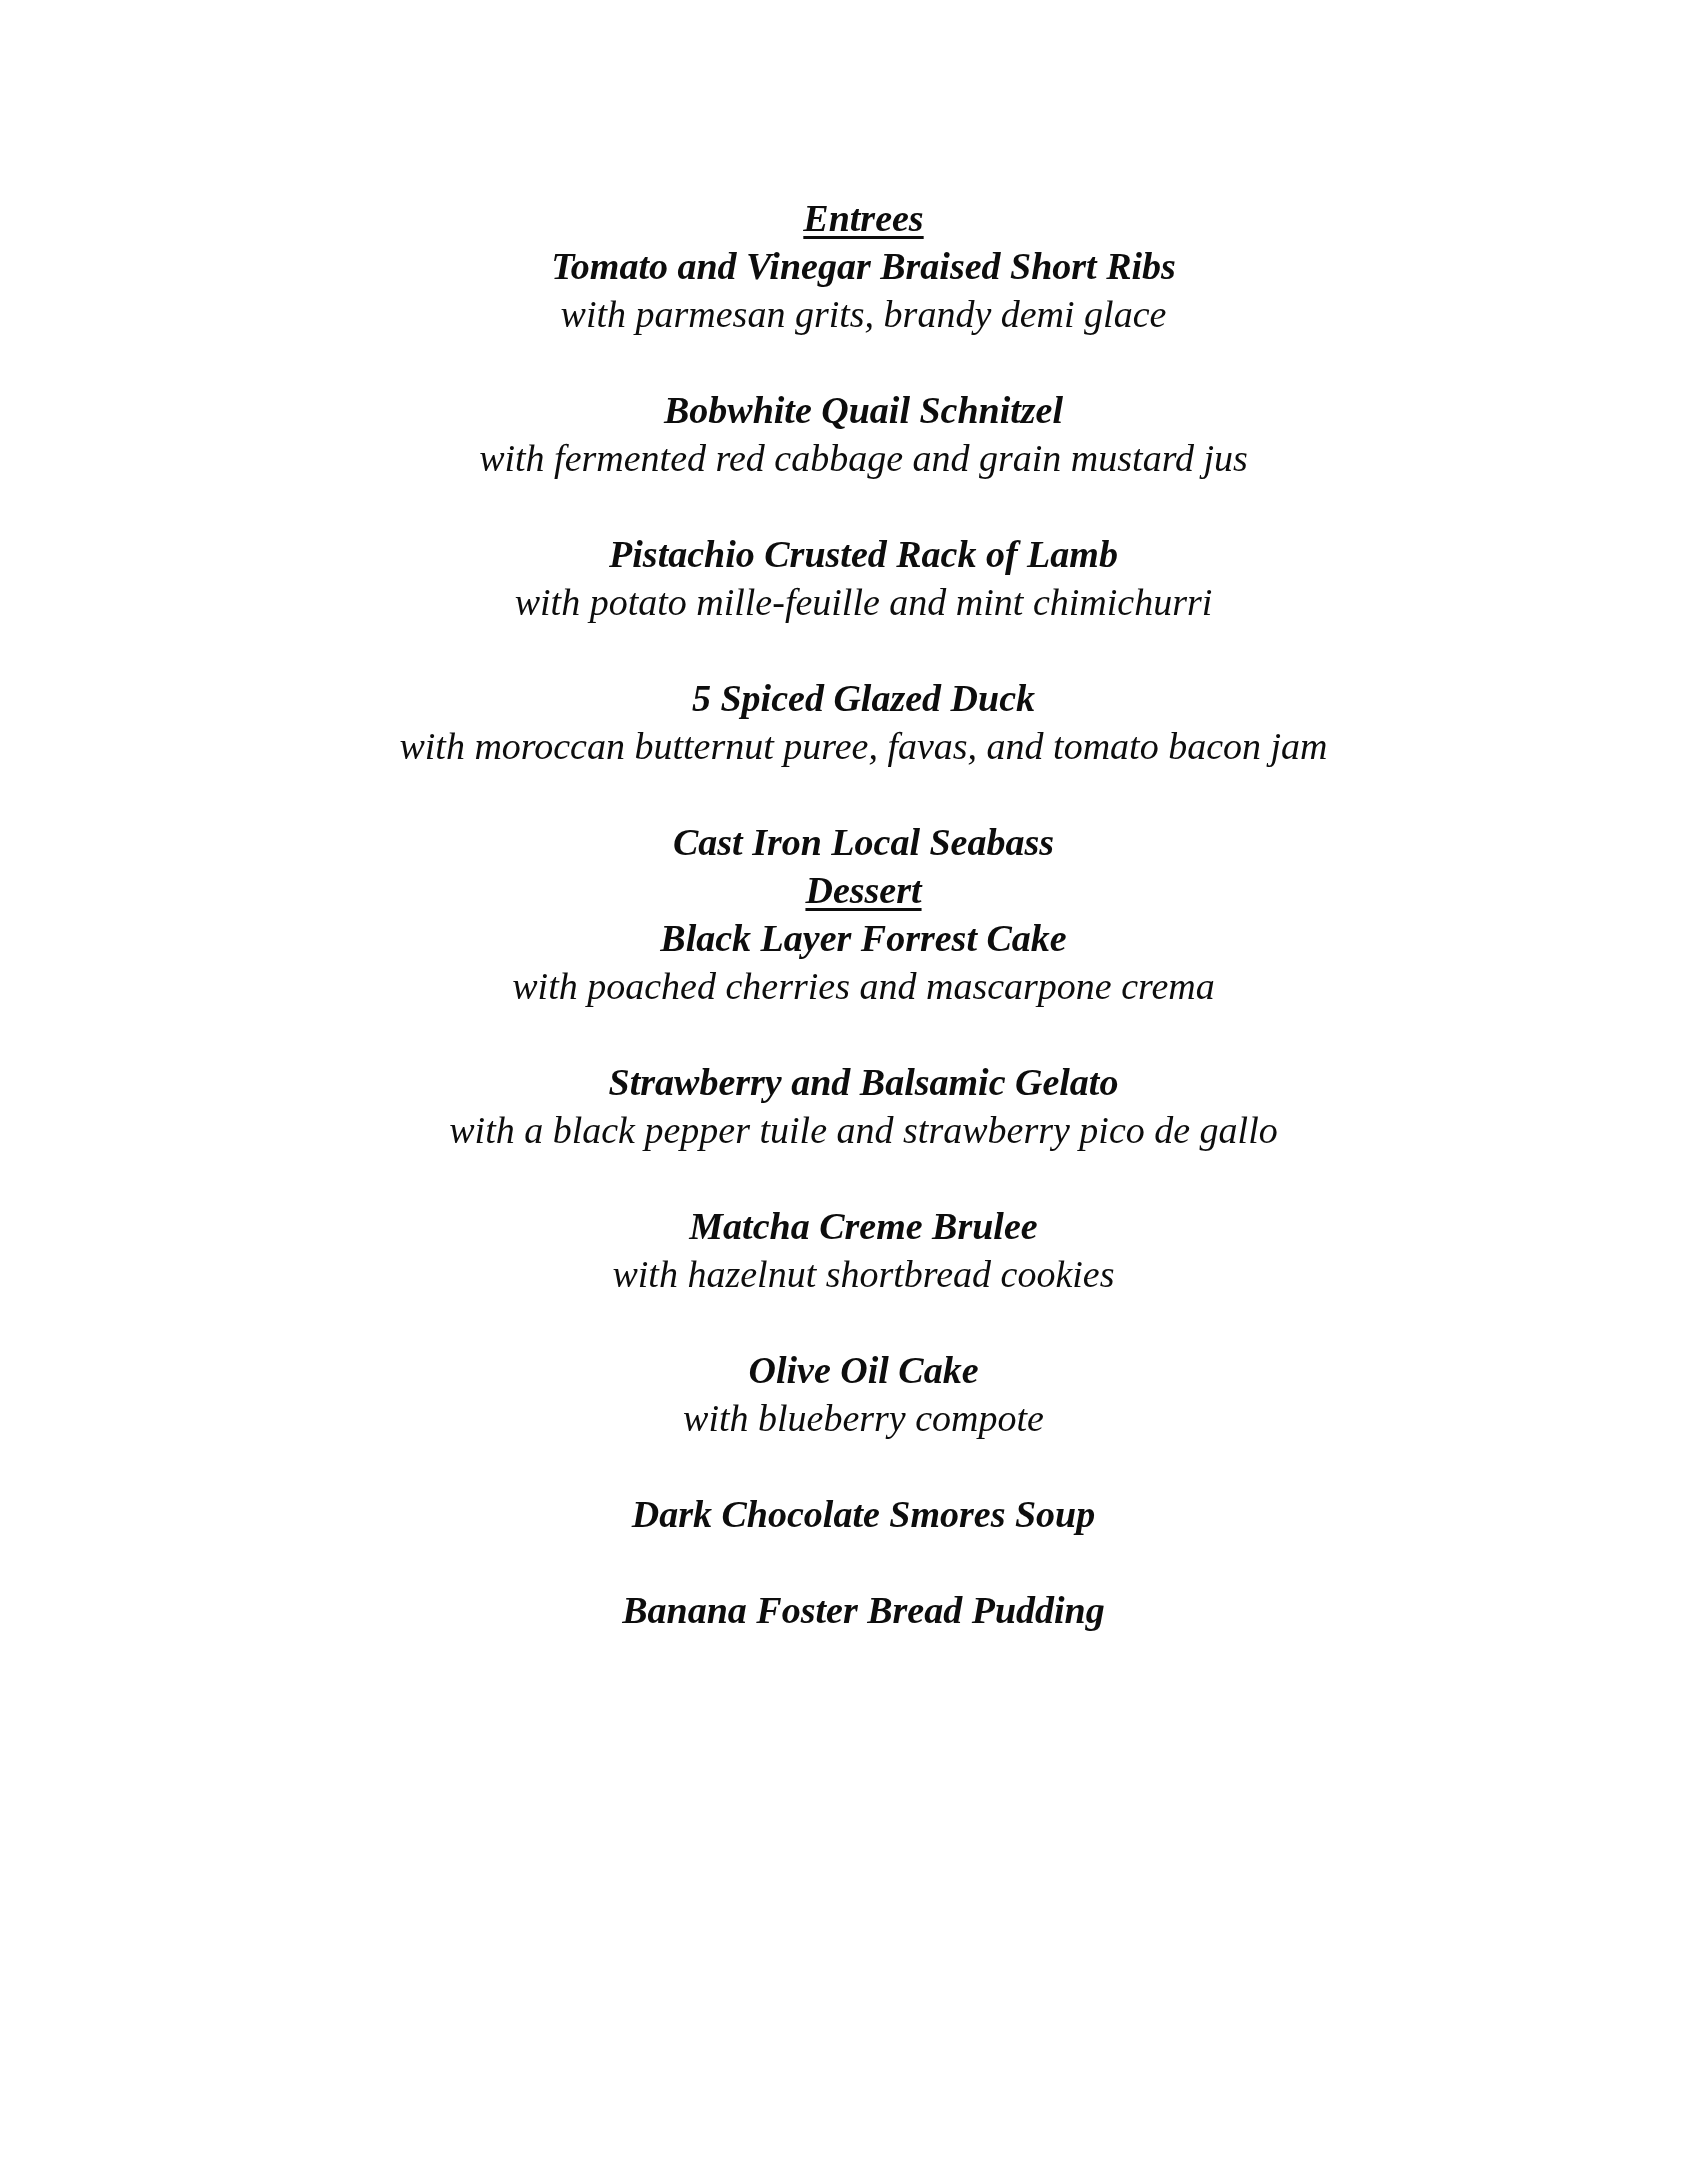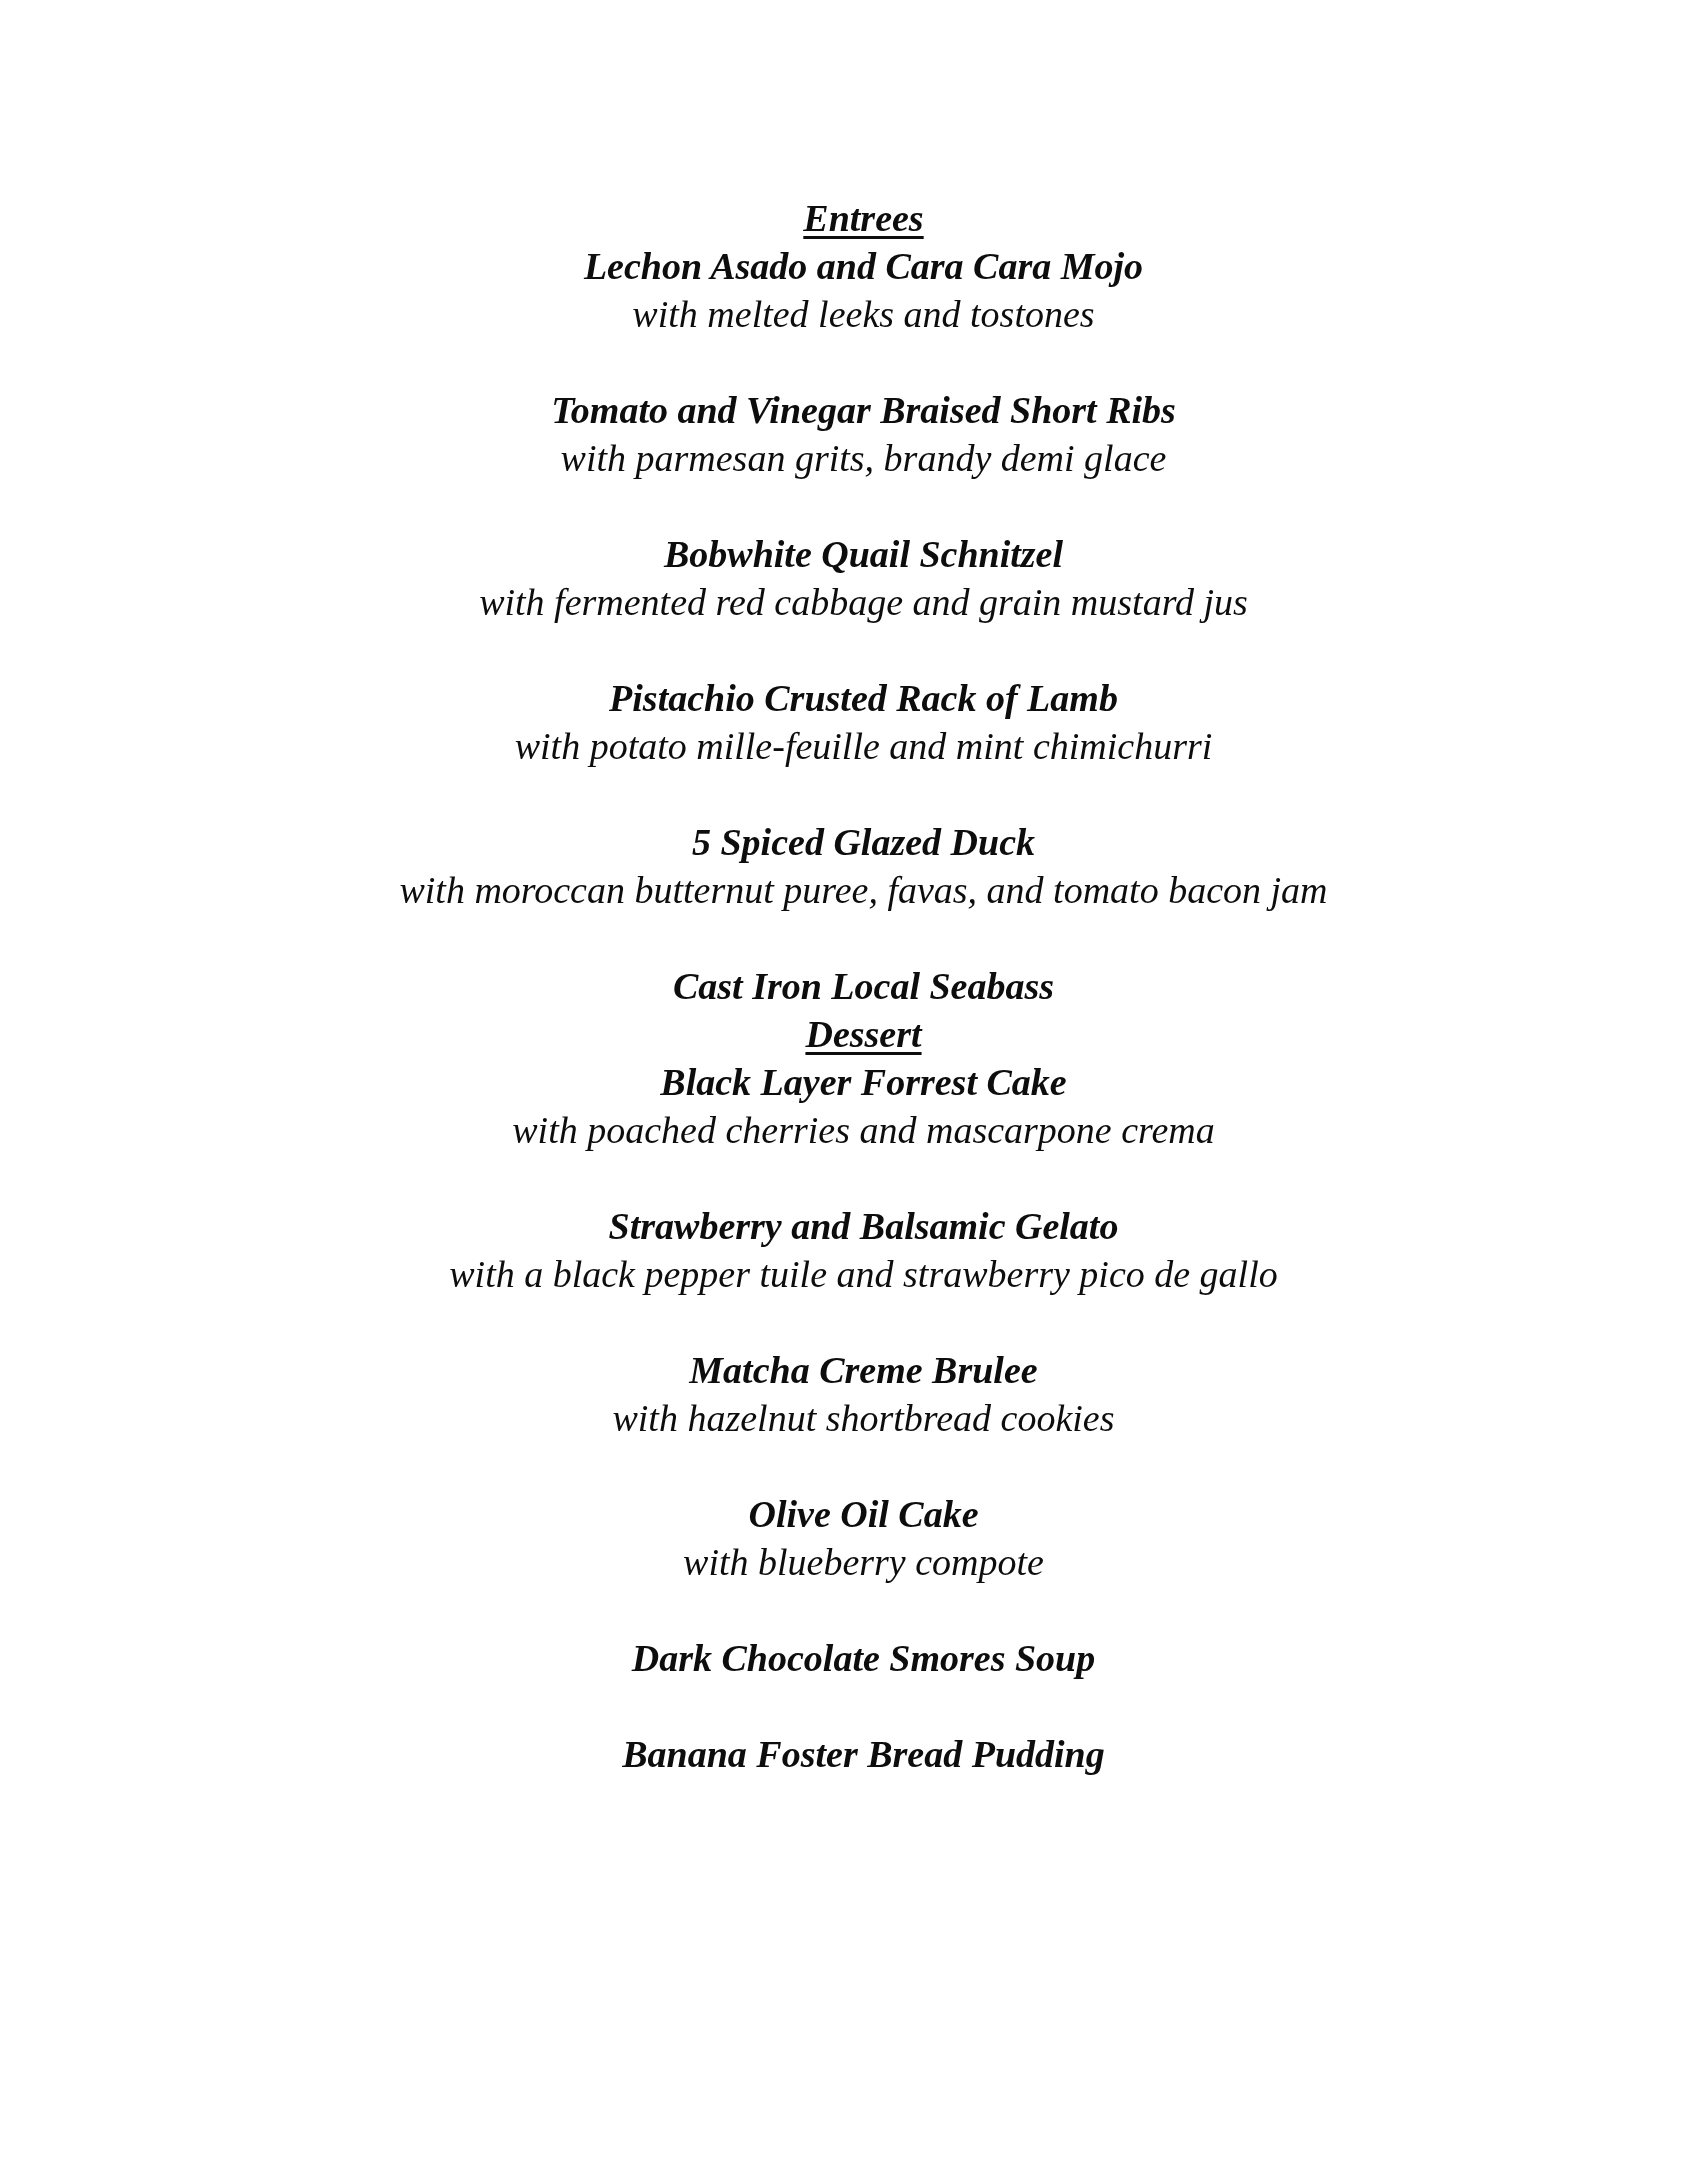--- a/index.html
+++ b/index.html
@@ -53,24 +53,20 @@
 </style>
 </head>
 <body>
 
 <div class="page">
   <div class="content">
 
     <section class="section">
       <h2 class="section-title">Entrees</h2>
 
-      <div class="menu-item">
-        <div class="item-name">Lechon Asado and Cara Cara Mojo</div>
-        <div class="item-desc">with melted leeks and tostones</div>
-      </div>
 
       <div class="menu-item">
         <div class="item-name">Tomato and Vinegar Braised Short Ribs</div>
         <div class="item-desc">with parmesan grits, brandy demi glace</div>
       </div>
 
       <div class="menu-item">
         <div class="item-name">Bobwhite Quail Schnitzel</div>
         <div class="item-desc">with fermented red cabbage and grain mustard jus</div>
       </div>

